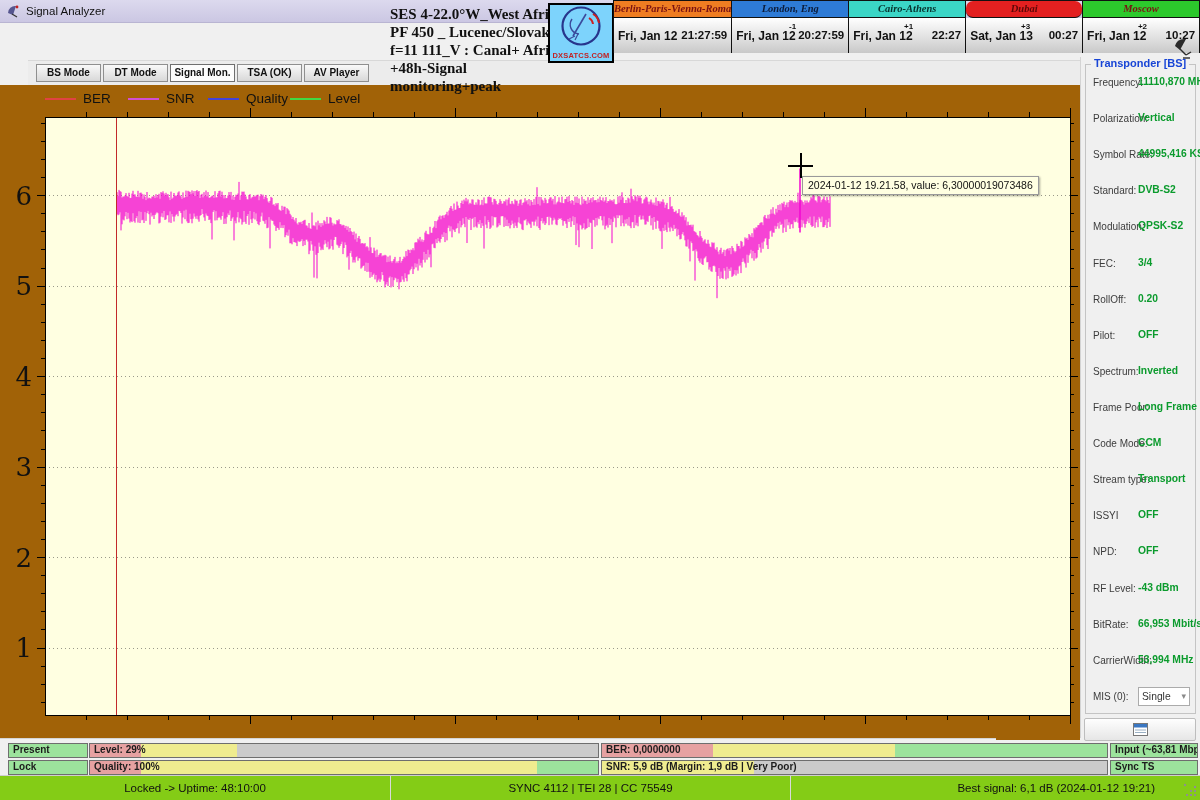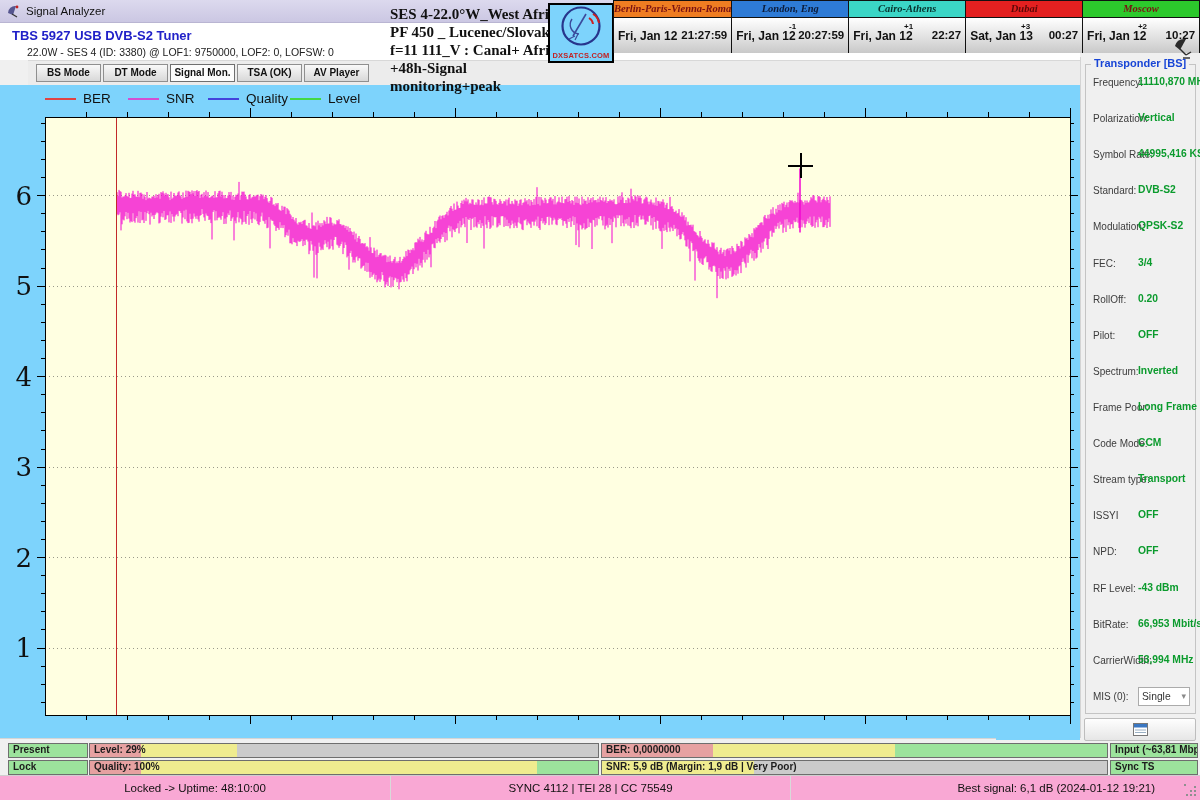--- a/index.html
+++ b/index.html
@@ -37,21 +37,21 @@
   #mini-dish{position:absolute;left:1172px;top:36px;z-index:8;}
 
   
   #tabbar{position:absolute;left:0;top:60px;width:1080px;height:25px;background:#ececec;border-top:1px solid #d8d8d8;box-sizing:border-box;margin-left:28px;}
   .tab{position:absolute;top:3px;width:63px;height:16px;line-height:16px;text-align:center;
     font-size:10px;font-weight:700;color:#111;border:1px solid #8f8f8f;
     background:linear-gradient(#f9f9f9,#d8d8d8);cursor:pointer;}
   .tab.active{background:#fcfcfc;border-color:#6f6f6f;}
 
   
-  #chart-region{position:absolute;left:0;top:85px;width:1080px;height:655px;background:#7dd3fc;}
+  #chart-region{position:absolute;left:0;top:85px;width:1080px;height:655px;background:#a16207;}
   .legend-item{position:absolute;top:6px;display:flex;align-items:center;gap:7px;font-size:13.5px;color:#111;}
   .legend-line{width:31px;height:2px;}
   #plot-svg{position:absolute;left:0;top:0;}
   #crosshair{position:absolute;left:788px;top:68px;width:25px;height:25px;z-index:9;}
   #crosshair .cv{position:absolute;left:12px;top:0;width:2px;height:25px;background:#000;}
   #crosshair .ch{position:absolute;left:0;top:12px;width:25px;height:2px;background:#000;}
   #tooltip{position:absolute;left:802px;top:91px;height:17px;background:#ffffe1;border:1px solid #9a9a9a;
     box-shadow:1px 1px 2px rgba(0,0,0,.35);font-size:10.5px;line-height:16px;padding:0 5px;
     white-space:nowrap;z-index:9;color:#111;}
 
@@ -71,21 +71,21 @@
     background:linear-gradient(#fefefe,#e6e6e6);border:1px solid #bdbdbd;border-radius:2px;
     display:flex;align-items:center;justify-content:center;cursor:pointer;box-sizing:border-box;}
 
   
   #bars-strip{position:absolute;left:0;top:738px;width:996px;height:37px;background:#f0f0f0;border-top:1px solid #d5d5d5;box-sizing:border-box;}
   .bar{position:absolute;height:13px;border:1px solid #6e6e6e;background:#c9c9c9;display:flex;overflow:hidden;}
   .bar .seg{height:100%;flex:none;}
   .bar-label{position:absolute;left:4px;top:0;font-size:10px;font-weight:700;color:#1c1c1c;line-height:12px;white-space:nowrap;}
 
   
-  #statusbar{position:absolute;left:0;top:775px;width:1200px;height:25px;background:#f9a8d4;border-top:1px solid #cfcfcf;
+  #statusbar{position:absolute;left:0;top:775px;width:1200px;height:25px;background:#84cc16;border-top:1px solid #cfcfcf;
     font-size:11.5px;color:#111;box-sizing:border-box;}
   .sb{position:absolute;top:0;height:24px;line-height:24px;box-sizing:border-box;}
   #sb1{left:0;width:390px;text-align:center;}
   #sb2{left:390px;width:400px;text-align:center;border-left:1px solid #d9d9d9;}
   #sb3{left:790px;width:410px;text-align:right;padding-right:45px;border-left:1px solid #d9d9d9;}
   #grip{position:absolute;right:3px;bottom:3px;width:13px;height:13px;}
   #grip b{position:absolute;left:0;top:0;width:2px;height:2px;background:#8f8f8f;
     box-shadow:10px 10px 0 #8f8f8f,10px 6px 0 #8f8f8f,10px 2px 0 #8f8f8f,6px 10px 0 #8f8f8f,6px 6px 0 #8f8f8f,2px 10px 0 #8f8f8f;}
 </style>
 </head>
@@ -95,24 +95,20 @@
 
   <div id="titlebar">
     <svg width="14" height="14" viewBox="0 0 14 14">
       <path d="M2 9a7 7 0 0 1 8-7l-3 9z" fill="#55558f"></path>
       <line x1="6" y1="10" x2="11" y2="13" stroke="#333" stroke-width="1.2"></line>
       <circle cx="11" cy="3" r="1.4" fill="#c22222"></circle>
     </svg>
     <span>Signal Analyzer</span>
   </div>
 
-  <div id="header">
-    <div id="tuner-name">TBS 5927 USB DVB-S2 Tuner</div>
-    <div id="tuner-details">22.0W - SES 4 (ID: 3380) @ LOF1: 9750000, LOF2: 0, LOFSW: 0</div>
-  </div>
 
   <div id="mission">
     <div>SES 4-22.0°W_West Africa</div>
     <div>PF 450 _ Lucenec/Slovakia</div>
     <div>f=11 111_V : Canal+ Afrique</div>
     <div>+48h-Signal monitoring+peak</div>
   </div>
 
   <div id="logo-box">
     <div id="logo-inner">
@@ -147,21 +143,21 @@
     </div>
     <div class="clock">
       <div class="clock-h" style="background: rgb(59, 214, 198); color: rgb(7, 51, 46);">Cairo-Athens</div>
       <div class="clock-b">
         <span class="c-date">Fri, Jan 12</span>
         <span class="c-off">+1</span>
         <span class="c-time">22:27</span>
       </div>
     </div>
     <div class="clock">
-      <div class="clock-h" style="background: rgb(227, 32, 32); color: rgb(94, 8, 8);">Dubai</div>
+      <div class="clock-h" style="background: rgb(227, 32, 32); color: rgb(94, 8, 8); border-radius: 7px;">Dubai</div>
       <div class="clock-b">
         <span class="c-date">Sat, Jan 13</span>
         <span class="c-off">+3</span>
         <span class="c-time">00:27</span>
       </div>
     </div>
     <div class="clock">
       <div class="clock-h" style="background: rgb(44, 201, 44); color: rgb(122, 18, 18);">Moscow</div>
       <div class="clock-b">
         <span class="c-date">Fri, Jan 12</span>
@@ -337,20 +333,21 @@
         <text x="32" y="391.1149773071104" text-anchor="end" fill="#111" font-size="26px" style="font-family: &quot;DejaVu Serif&quot;, &quot;Liberation Serif&quot;, serif;">3</text>
         <text x="32" y="300.64599092284413" text-anchor="end" fill="#111" font-size="26px" style="font-family: &quot;DejaVu Serif&quot;, &quot;Liberation Serif&quot;, serif;">4</text>
         <text x="32" y="210.1770045385779" text-anchor="end" fill="#111" font-size="26px" style="font-family: &quot;DejaVu Serif&quot;, &quot;Liberation Serif&quot;, serif;">5</text>
         <text x="32" y="119.70801815431166" text-anchor="end" fill="#111" font-size="26px" style="font-family: &quot;DejaVu Serif&quot;, &quot;Liberation Serif&quot;, serif;">6</text>
       </svg>
 
     <div id="crosshair">
       <div class="cv"></div>
         <div class="ch"></div>
     </div>
+    <div id="tooltip">2024-01-12 19.21.58, value: 6,30000019073486</div>
   </div>
 
   <div id="right-panel">
     <div id="tp-group">
       <div id="tp-title">Transponder [BS]</div>
       <div id="tp-fields">
         <div class="tp-row">
             <span class="tp-label">Frequency:</span>
             <span class="tp-value">11110,870 MHz</span>
           </div>

